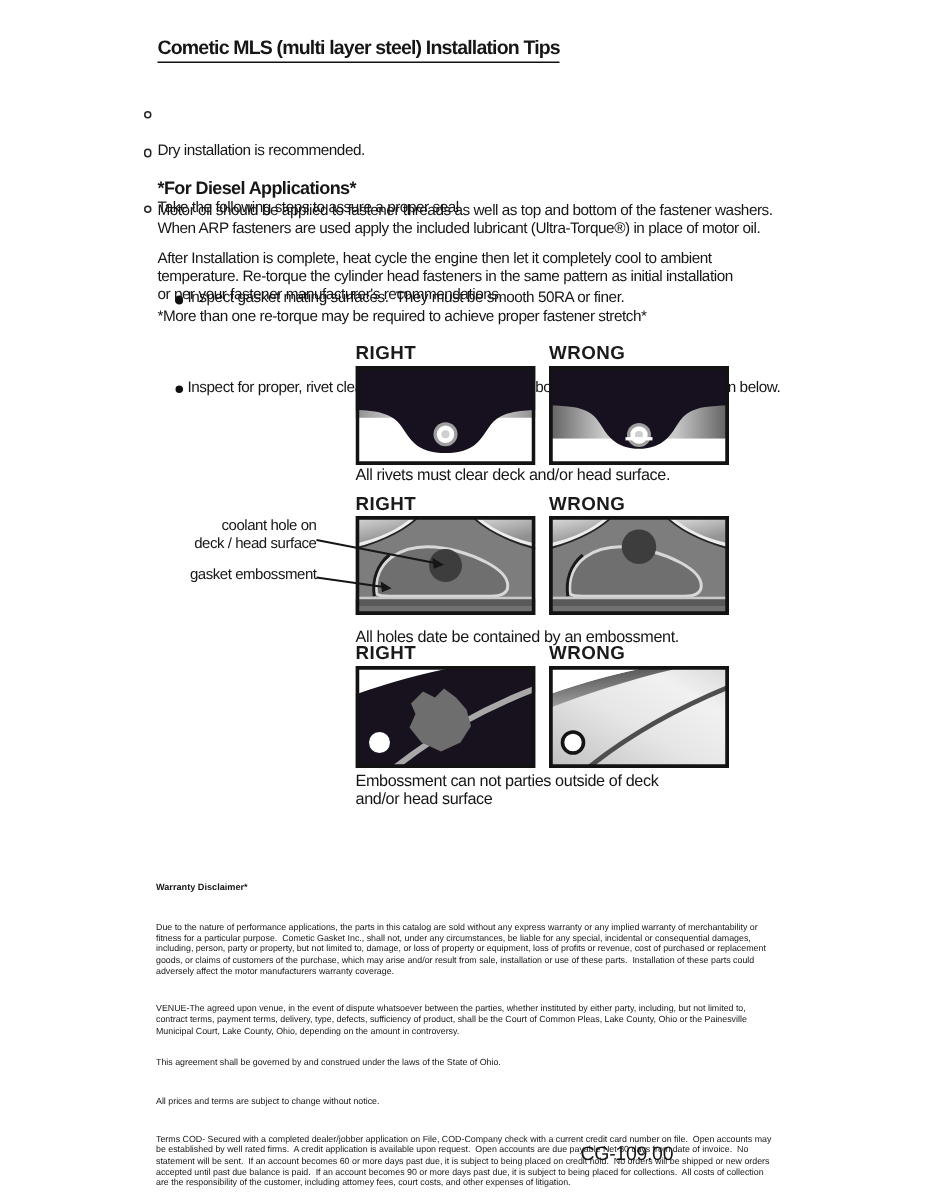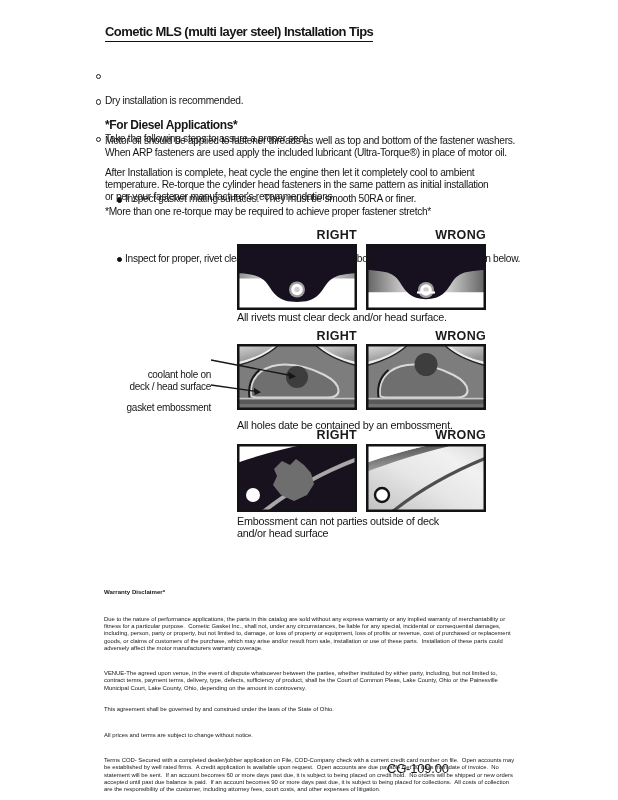--- a/index.html
+++ b/index.html
@@ -15,26 +15,26 @@
   .b-row.sub{padding-left:21px;margin-top:22px;}
   .marker{flex:0 0 9px;position:relative;}
   .marker i{position:absolute;left:0;top:4px;width:3.2px;height:3.2px;border:1px solid #222;border-radius:50%;}
   .b-row.sub .marker{flex:0 0 8px;}
   .b-row.sub .marker i{background:#111;border-color:#111;width:3.4px;height:3.4px;top:4.2px;}
 
   .diesel-h{position:absolute;left:105px;top:118px;margin:0;font-size:12px;font-weight:700;letter-spacing:-0.4px;}
   .body{position:absolute;left:105px;margin:0;width:455px;font-size:10.2px;
         letter-spacing:-0.3px;line-height:11.8px;white-space:pre-wrap;}
 
-  .lab{position:absolute;width:120px;text-align:right;font-size:12.5px;font-weight:700;
+  .lab{position:absolute;width:120px;text-align:left;font-size:12.5px;font-weight:700;
        color:#1a1a1a;letter-spacing:0.3px;}
   .cap{position:absolute;left:237px;font-size:10.8px;letter-spacing:-0.25px;line-height:12.2px;white-space:pre-wrap;}
   .dbox{position:absolute;}
   .ann{position:absolute;left:107px;width:104px;text-align:right;font-size:10px;
-       letter-spacing:-0.3px;line-height:11.8px;white-space:pre-wrap;margin-top:24px;}
+       letter-spacing:-0.3px;line-height:11.8px;white-space:pre-wrap;}
   .overlay{position:absolute;pointer-events:none;z-index:5;}
 
   .warranty{position:absolute;left:104px;top:573px;width:445px;font-size:5.9px;
             line-height:7.25px;white-space:pre-wrap;}
   .warranty h3{margin:0 0 6.5px 0;font-size:6.1px;}
   .wp{margin:0 0 3.6px 0;}
   .wp.tight{margin-bottom:0;}
 
   .footer-code{position:absolute;left:387px;top:761px;font-size:13px;letter-spacing:-0.2px;}
 </style>

